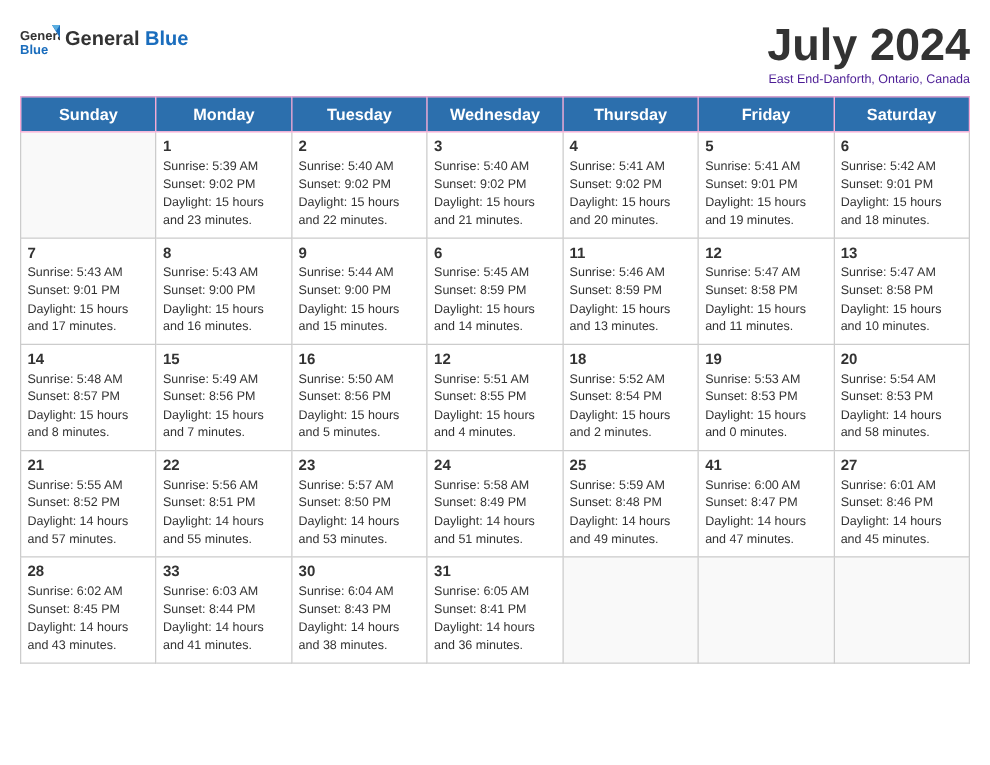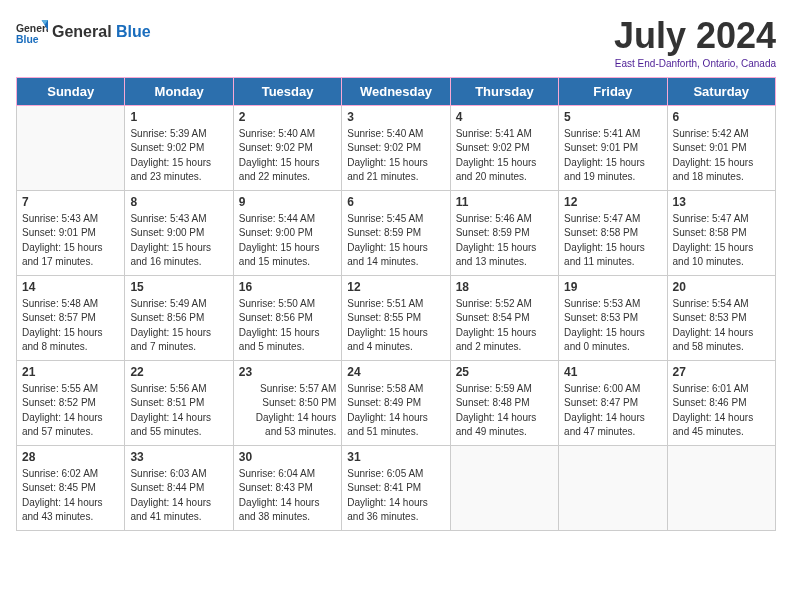--- a/index.html
+++ b/index.html
@@ -268,21 +268,21 @@
         </td>
         <td>
           <div class="day-number">22</div>
           <div class="cell-info" style="white-space: pre-line;">Sunrise: 5:56 AM
 Sunset: 8:51 PM
 Daylight: 14 hours
 and 55 minutes.</div>
         </td>
         <td>
           <div class="day-number">23</div>
-          <div class="cell-info" style="white-space: pre-line; text-align: right;">Sunrise: 5:57 AM
+          <div class="cell-info" style="white-space: pre-line;">Sunrise: 5:57 AM
 Sunset: 8:50 PM
 Daylight: 14 hours
 and 53 minutes.</div>
         </td>
         <td>
           <div class="day-number">24</div>
           <div class="cell-info" style="white-space: pre-line;">Sunrise: 5:58 AM
 Sunset: 8:49 PM
 Daylight: 14 hours
 and 51 minutes.</div>

